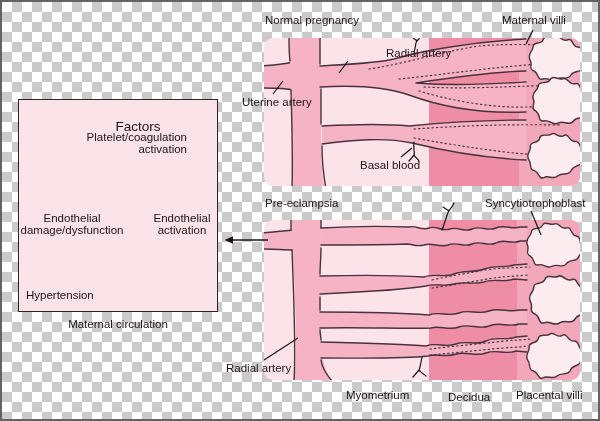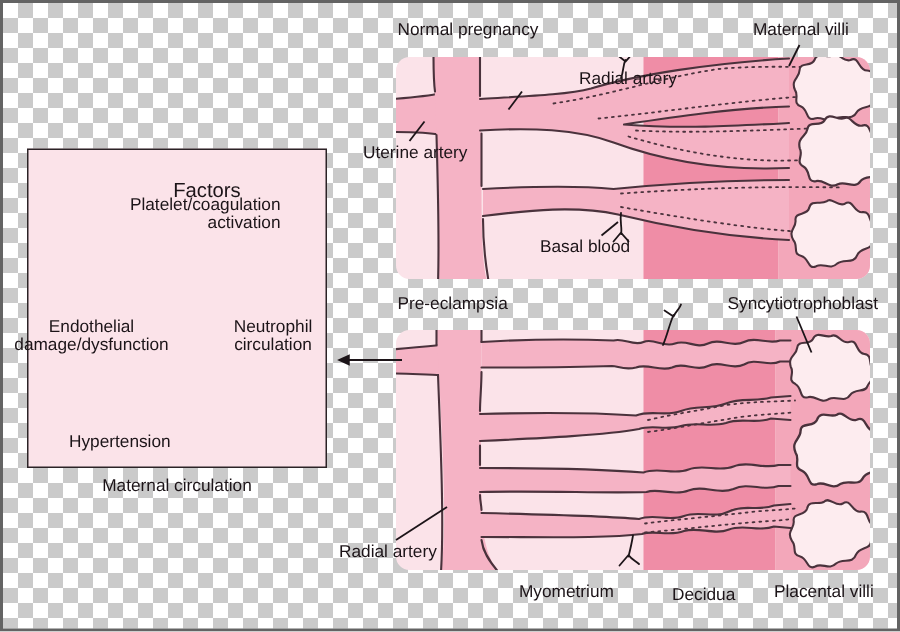--- a/index.html
+++ b/index.html
@@ -168,23 +168,23 @@
       <path d="M82,242 C100,259 140,259 157,241" marker-start="url(#ah)" marker-end="url(#ah)"></path>
       <path d="M62,241 L62,280" marker-end="url(#ah)"></path>
       <path d="M75,280 L75,241" marker-end="url(#ah)"></path>
     </g>
   </svg>
 
   <div id="factors-box"></div>
 
   <div class="lbl ttl wrap" style="left:16px;top:102px;width:240px;margin-top:16px;">Factors</div>
   <div class="lbl wrap" style="left:55px;top:129px;width:130px;text-align:right;">Platelet/coagulation activation</div>
-  <div class="lbl wrap" style="left:5px;top:210px;width:108px;">Endothelial damage/dysfunction</div>
-  <div class="lbl wrap" style="left:148px;top:210px;width:64px;">Neutrophil circulation</div>
-  <div class="lbl" style="left:44px;top:287px;">Hypertension</div>
+  <div class="lbl wrap" style="left:16px;top:210px;width:108px;">Endothelial damage/dysfunction</div>
+  <div class="lbl wrap" style="left:148px;top:210px;width:64px;">Endothelial activation</div>
+  <div class="lbl" style="left:24px;top:287px;">Hypertension</div>
   <div class="lbl" style="left:263px;top:12px;">Normal pregnancy</div>
 
   <div class="lbl wrap" style="left:16px;top:316px;width:200px;">Maternal circulation</div>
   <div class="lbl" style="left:500px;top:12px;">Maternal villi</div>
   <div class="lbl" style="left:336px;top:45px;margin-left:48px;">Radial artery</div>
   <div class="lbl" style="left:227px;top:94px;margin-left:13px;">Uterine artery</div>
   <div class="lbl" style="left:358px;top:157px;">Basal blood</div>
 
   <div class="lbl" style="left:263px;top:195px;">Pre-eclampsia</div>
   <div class="lbl" style="left:483px;top:195px;text-align:right;">Syncytiotrophoblast</div>

